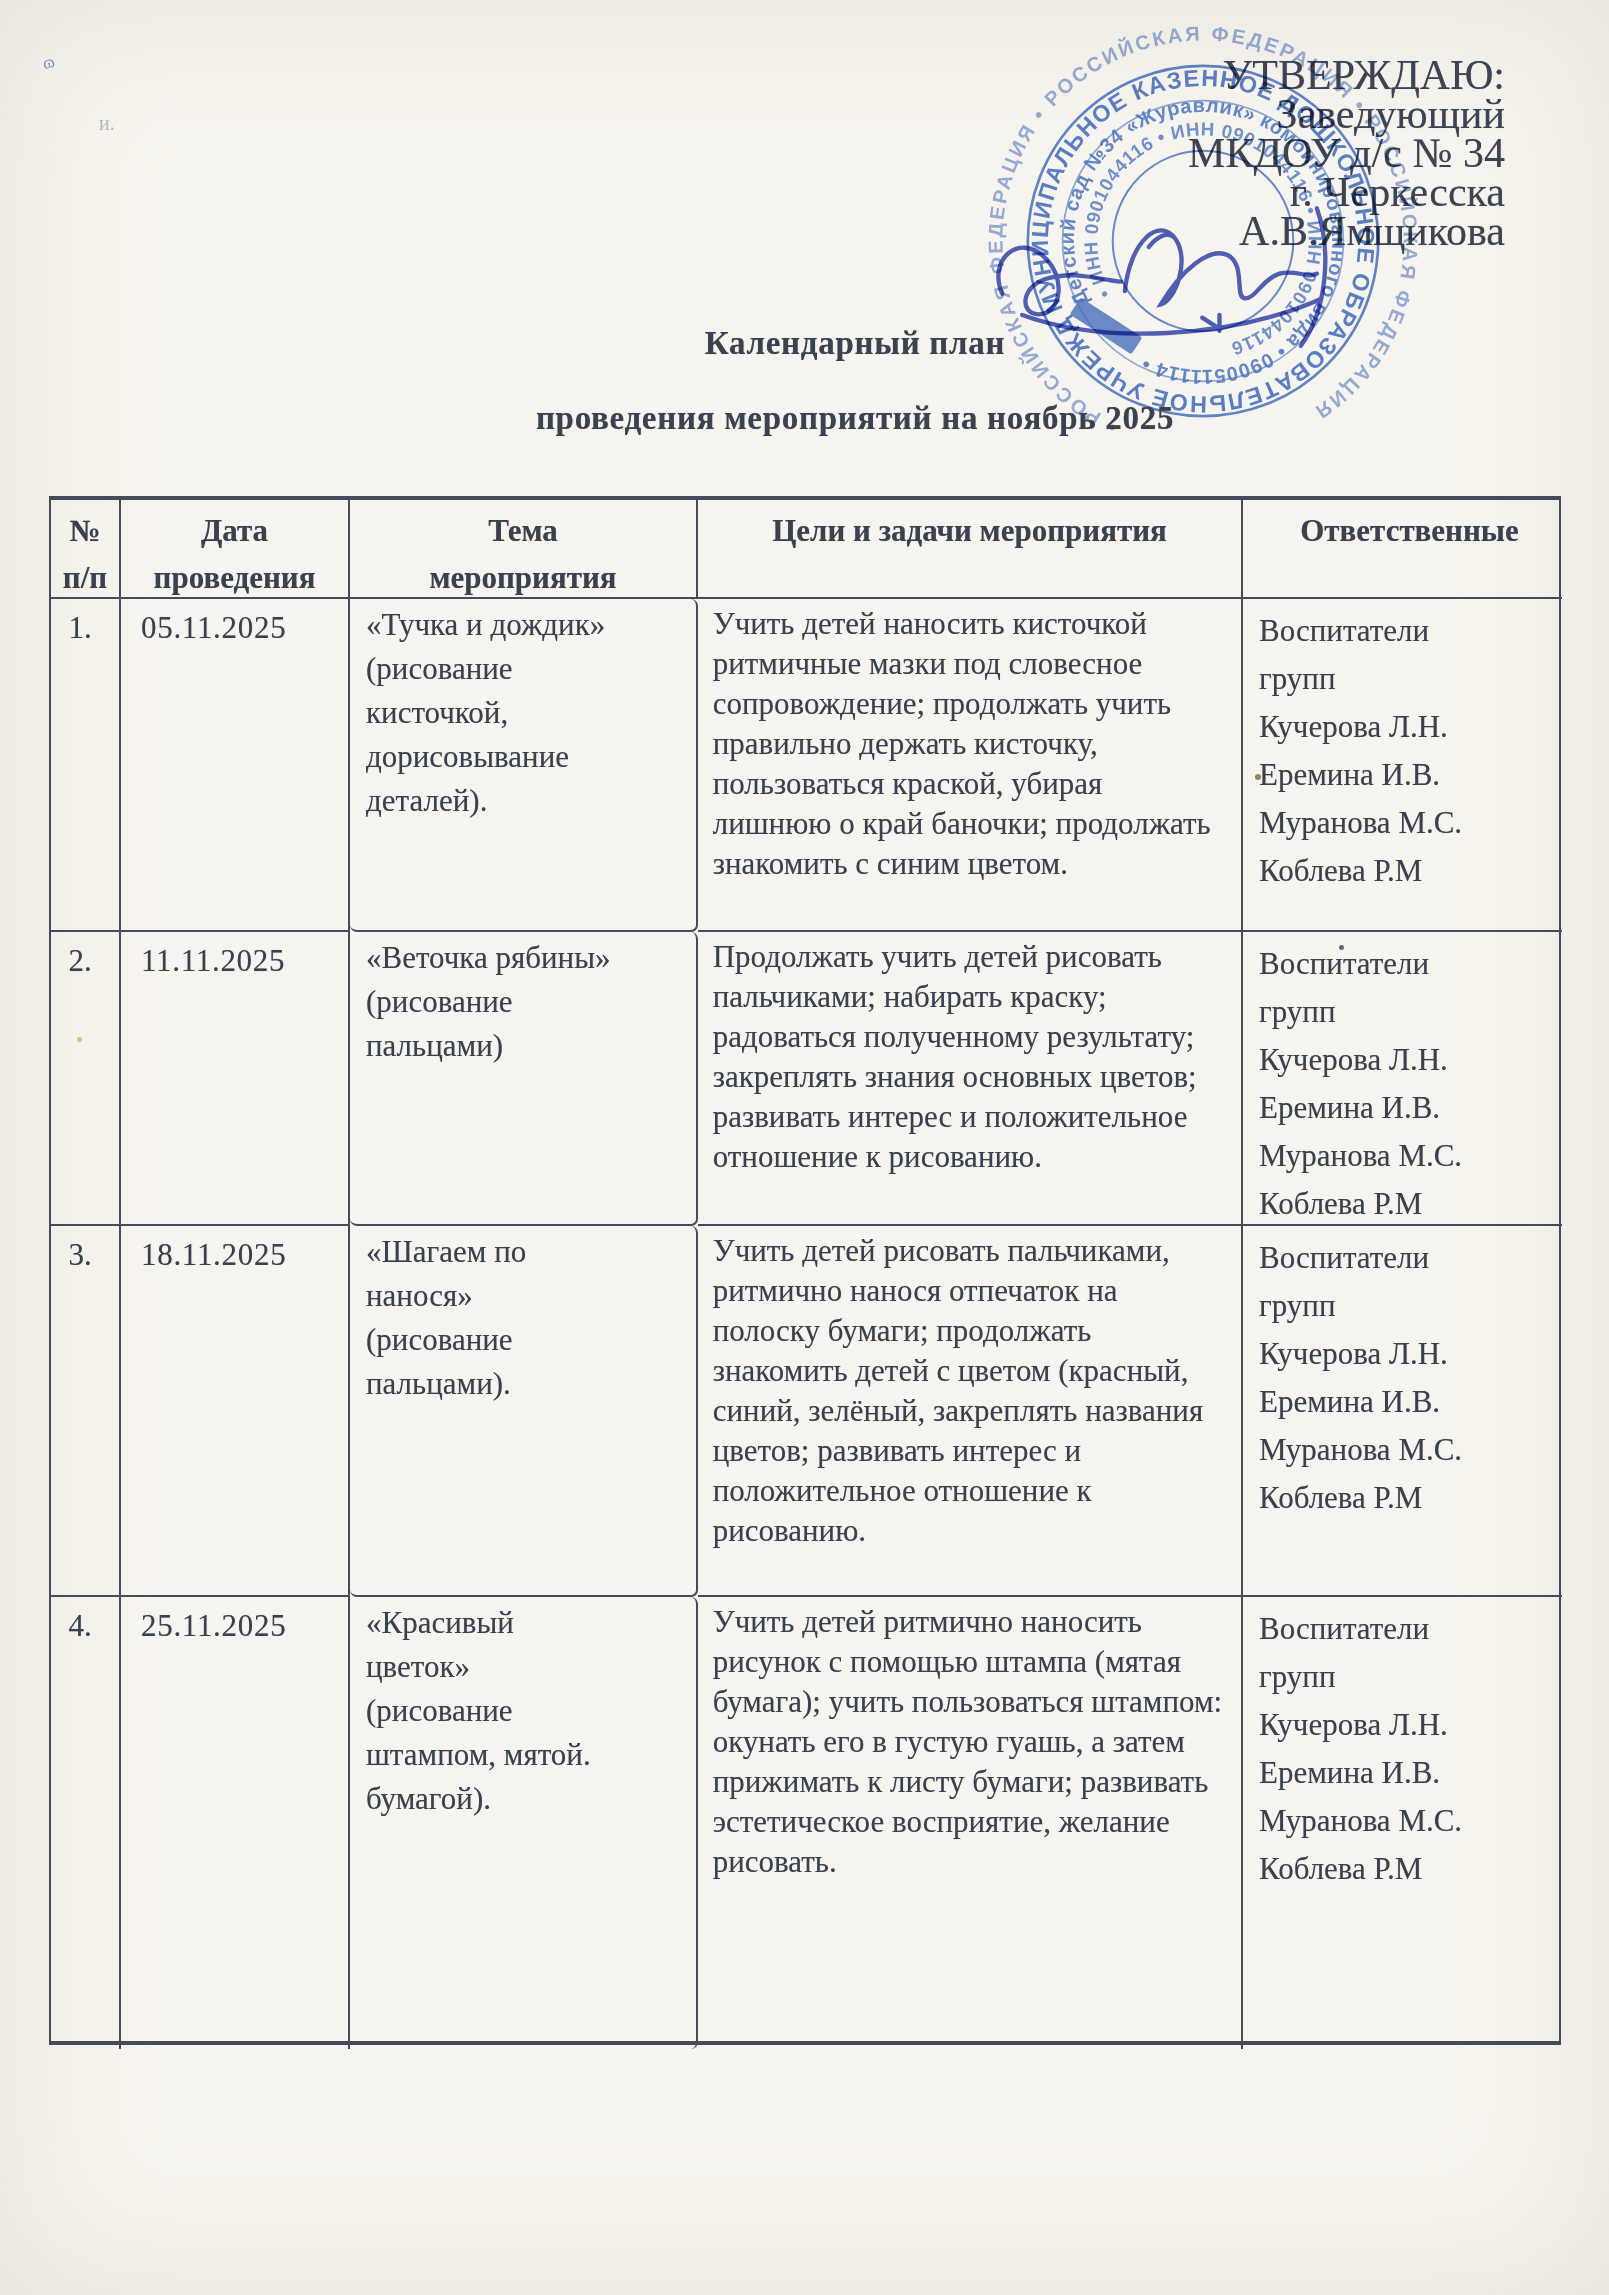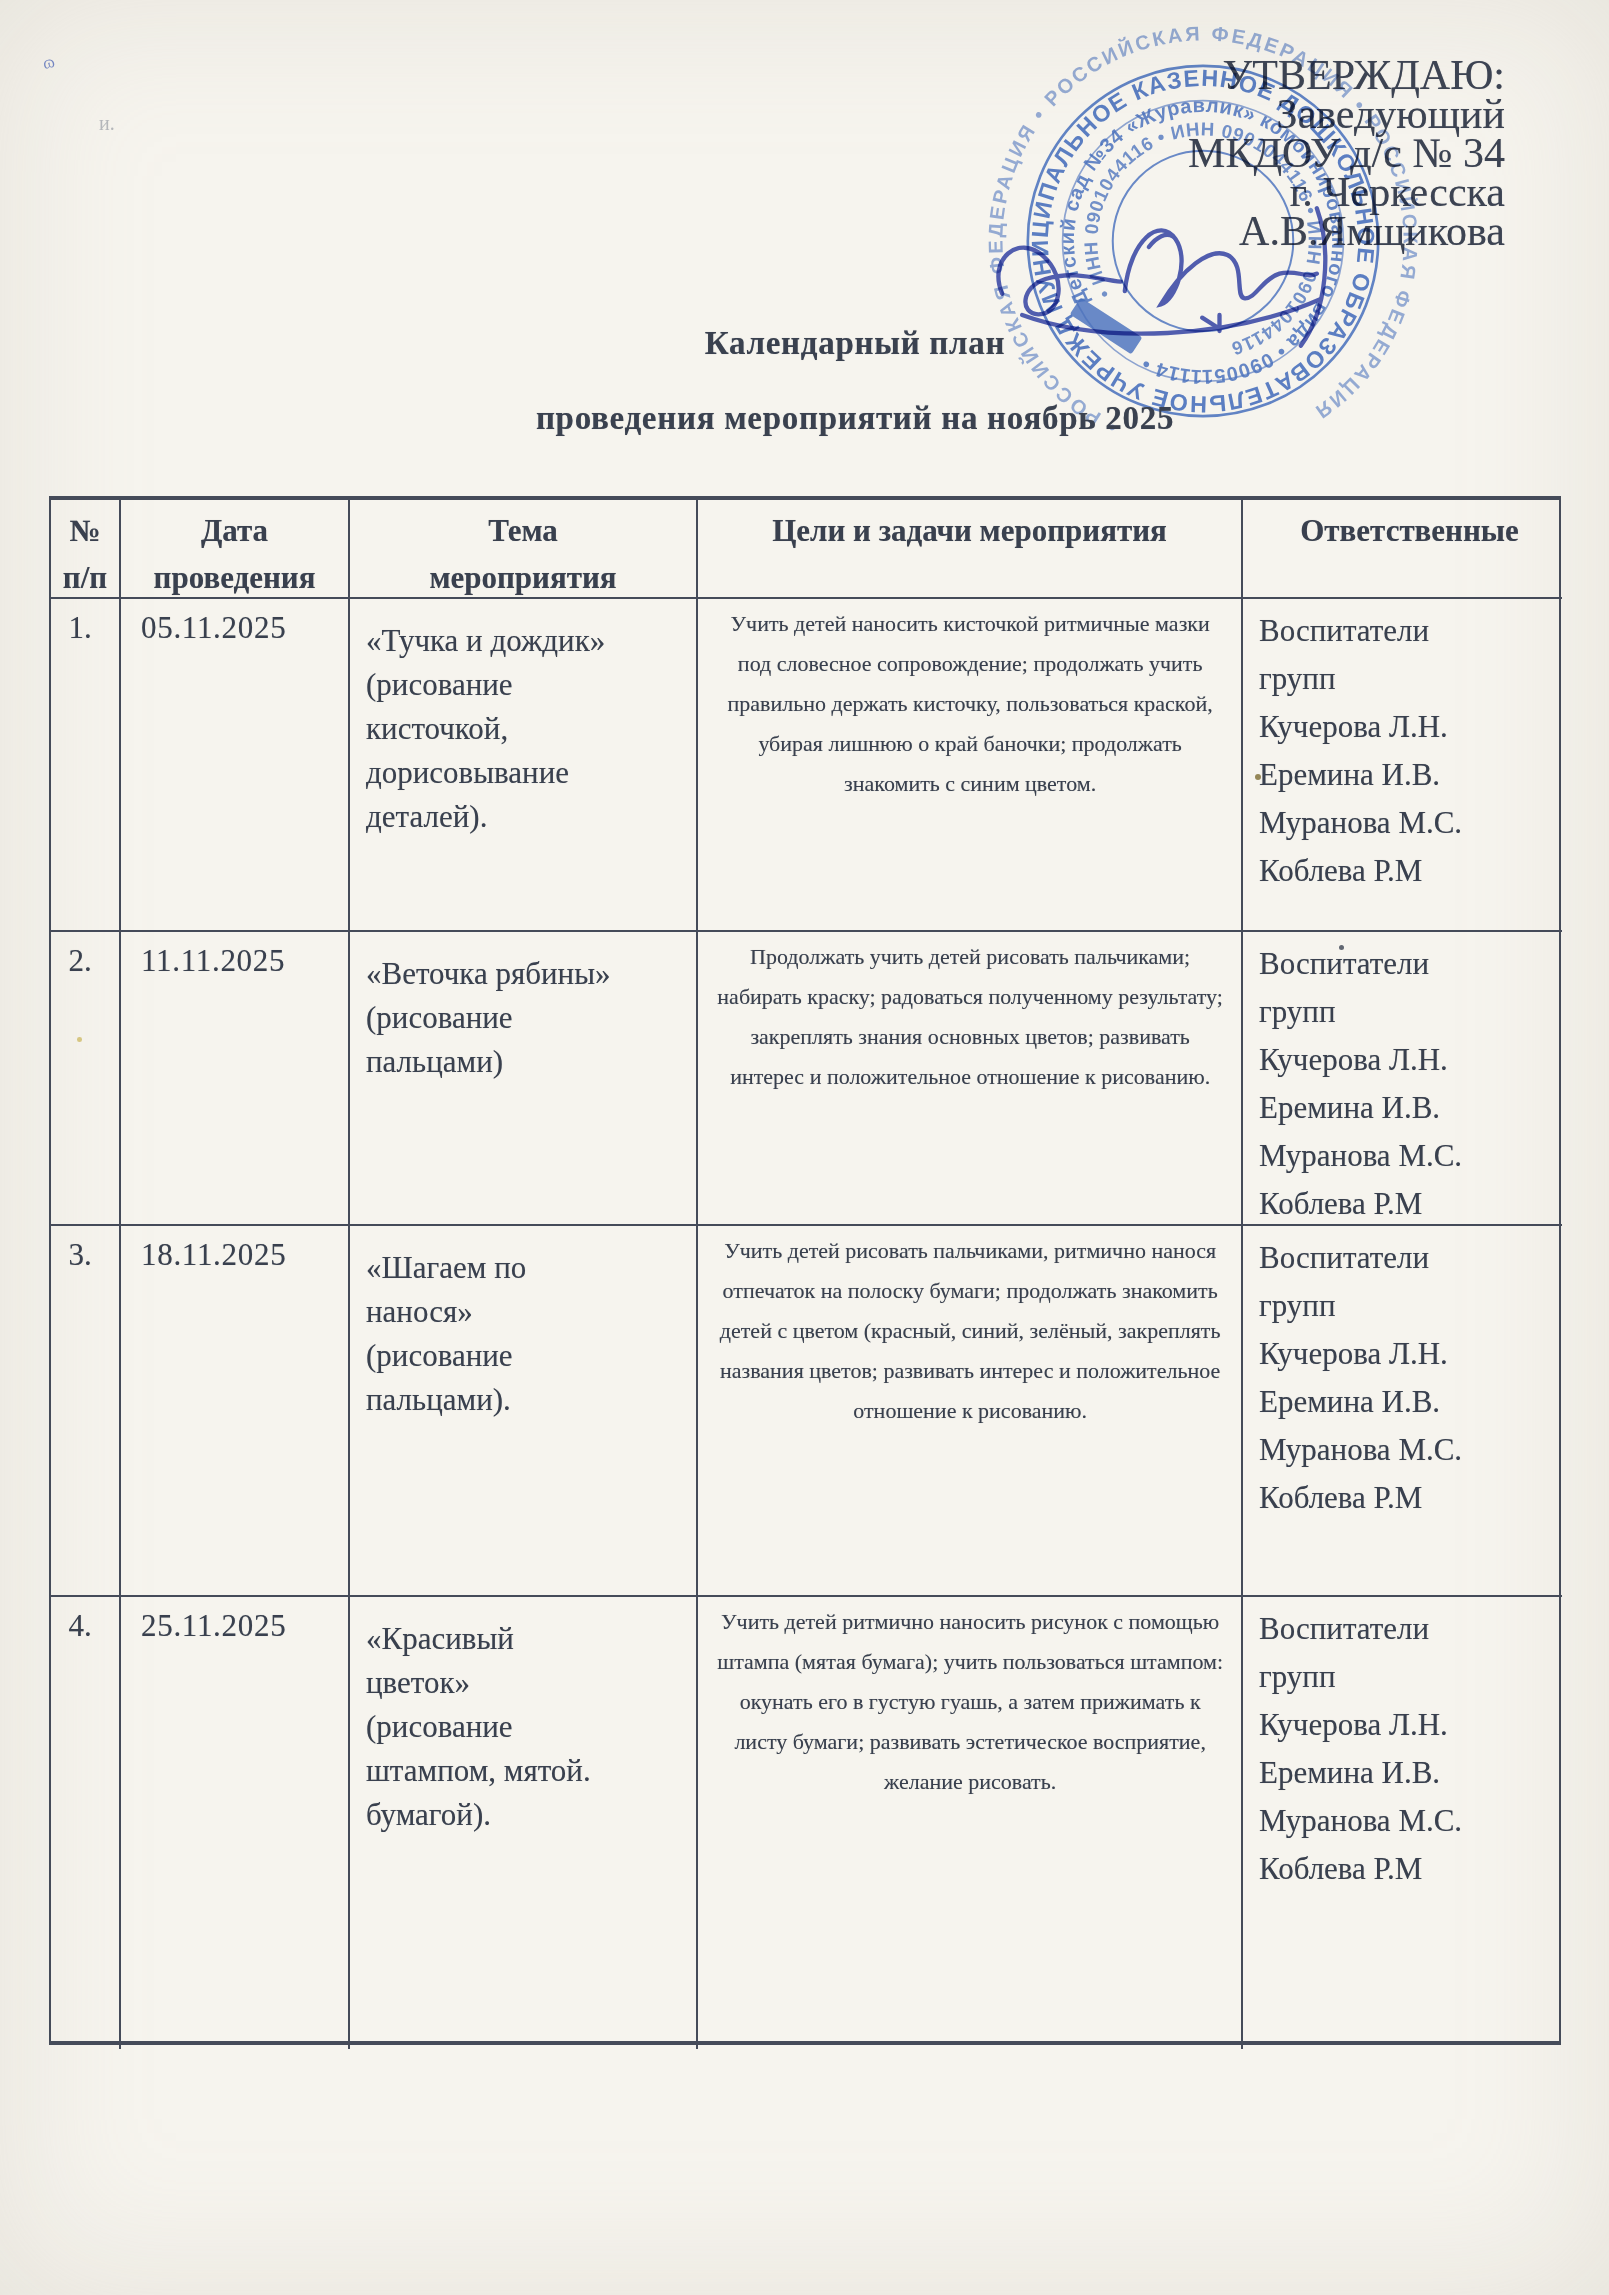--- a/index.html
+++ b/index.html
@@ -56,22 +56,22 @@
   }
   .lastcol{border-right:none;padding-left:14px;}
   .lastrow{border-bottom:none;}
   .th{
     font-weight:bold;text-align:center;
     font-size:31px;line-height:47px;
     padding-top:6.7px;white-space:pre-line;
   }
   .num{font-size:31px;padding:10.7px 0 0 17.4px;}
   .date{font-size:31px;padding:10.7px 0 0 20px;letter-spacing:0.7px;}
-  .theme{font-size:31px;line-height:44px;padding:20px 8px 0 16px;white-space:pre-line;}
-  .goals{font-size:22px;line-height:40px;padding:5.3px 13.4px 0 14.7px;text-align:center;}
+  .theme{font-size:31px;line-height:44px;padding:4px 8px 0 16px;white-space:pre-line;border-radius:7px;}
+  .goals{font-size:31px;line-height:40px;padding:5.3px 13.4px 0 14.7px;}
   .resp{font-size:31px;line-height:48px;padding:8px 4px 0 16px;white-space:pre-line;}
   
   .artifact{position:absolute;pointer-events:none;}
   .speck1{left:1255px;top:774px;width:6px;height:6px;border-radius:50%;background:#7d6b32;opacity:.8;}
   .speck2{left:77px;top:1037px;width:4.7px;height:4.7px;border-radius:50%;background:#c9b355;opacity:.7;}
   .mark-blue{left:43px;top:52px;font-size:17.4px;color:#4a63b5;transform:rotate(-12deg);opacity:.75;}
   .mark-gray{left:99px;top:112px;font-size:20px;color:#8b909a;opacity:.6;}
   .dot-r1{left:1339px;top:945px;width:5.3px;height:5.3px;border-radius:50%;background:#3c4352;opacity:.8;}
 </style>
 </head>

